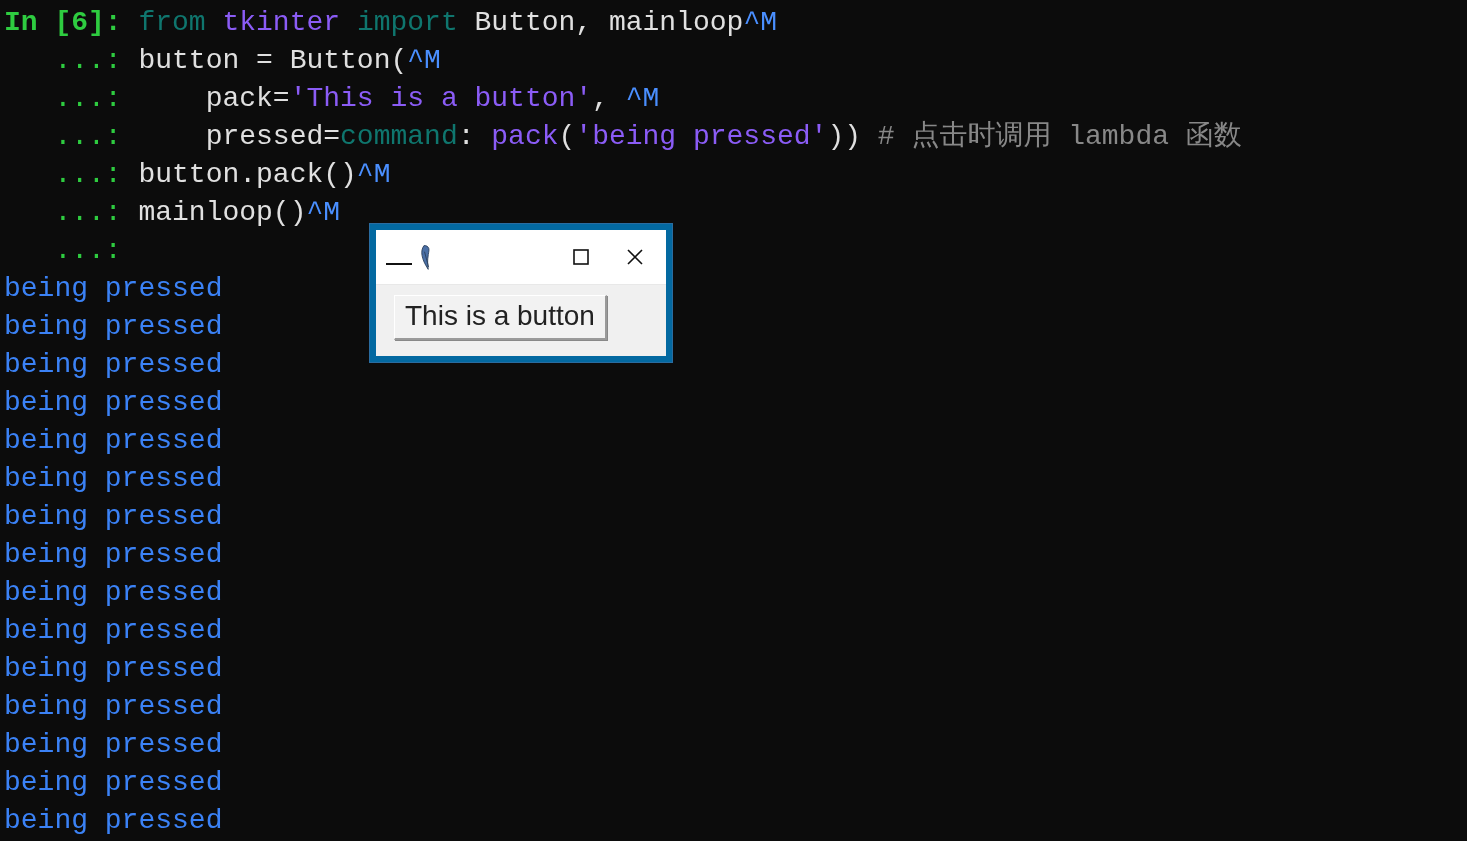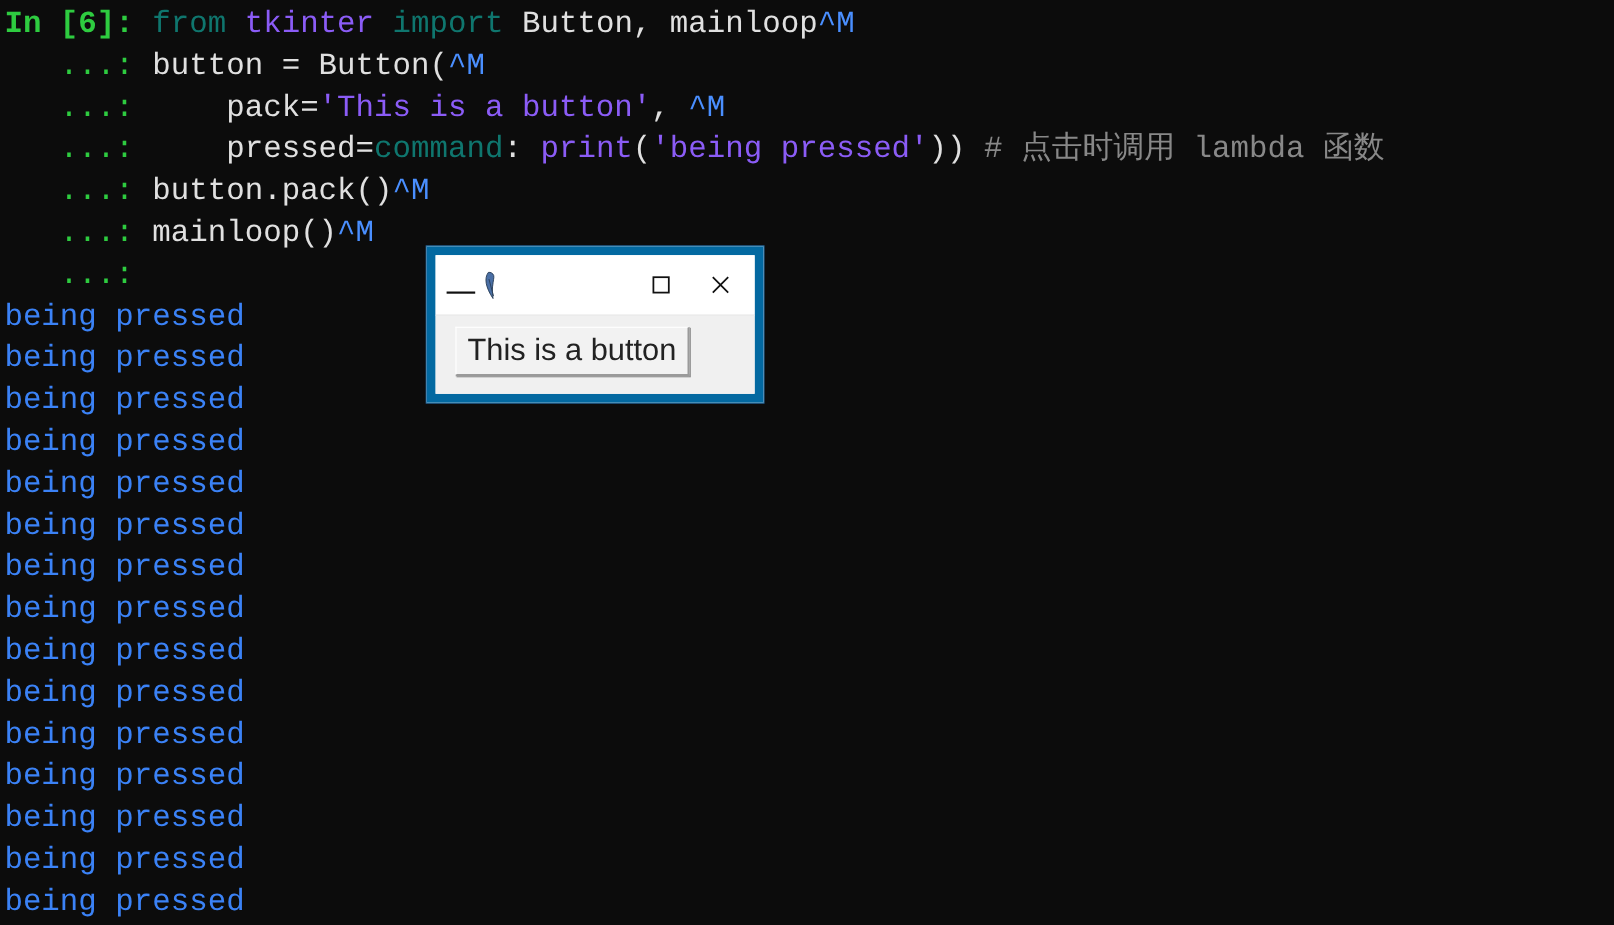--- a/index.html
+++ b/index.html
@@ -24,25 +24,25 @@
   .fn        { color: #8b5cf6; }
   .str       { color: #8b5cf6; }
   .plain     { color: #e0e0e0; }
   .cm        { color: #4a8fff; }
   .comment   { color: #888888; font-family: Liberation Mono, monospace; }
   .output    { color: #3b82f6; }
 
   
   .tk-window {
     position: absolute;
-    left: 388px;
+    left: 370px;
     top: 224px;
     width: 290px;
     background: #fff;
-    border: 8px solid #0369a1;
+    border: 6px solid #0369a1;
     box-shadow: 0 0 0 1px #2a6ca0;
     font-family: "Segoe UI", "Tahoma", sans-serif;
   }
   .tk-titlebar {
     height: 54px;
     background: #ffffff;
     display: flex;
     align-items: center;
     justify-content: space-between;
     padding: 0 4px;
@@ -104,21 +104,21 @@
     font-family: "Segoe UI", "Tahoma", sans-serif;
     box-shadow: 1px 1px 0 #888;
   }
 </style>
 </head>
 <body>
 
 <div class="terminal"><span class="prompt-in">In [6]: </span><span class="kw">from</span><span class="plain"> </span><span class="fn">tkinter</span><span class="plain"> </span><span class="kw">import</span><span class="plain"> </span><span class="plain">Button, mainloop</span><span class="cm">^M</span>
 <span class="cont">   ...: </span><span class="plain">button = Button(</span><span class="cm">^M</span>
 <span class="cont">   ...: </span><span class="plain">    pack=</span><span class="str">'This is a button'</span><span class="plain">, </span><span class="cm">^M</span>
-<span class="cont">   ...: </span><span class="plain">    pressed=</span><span class="kw">command</span><span class="plain">: </span><span class="fn">print</span><span class="plain">(</span><span class="str">'being pressed'</span><span class="plain">)) </span><span class="comment"># 点击时调用 lambda 函数</span>
+<span class="cont">   ...: </span><span class="plain">    pressed=</span><span class="kw">command</span><span class="plain">: </span><span class="fn">pack</span><span class="plain">(</span><span class="str">'being pressed'</span><span class="plain">)) </span><span class="comment"># 点击时调用 lambda 函数</span>
 <span class="cont">   ...: </span><span class="plain">button.pack()</span><span class="cm">^M</span>
 <span class="cont">   ...: </span><span class="plain">mainloop()</span><span class="cm">^M</span>
 <span class="cont">   ...: </span>
 <span id="output-block" class="output">being pressed
 being pressed
 being pressed
 being pressed
 being pressed
 being pressed
 being pressed

